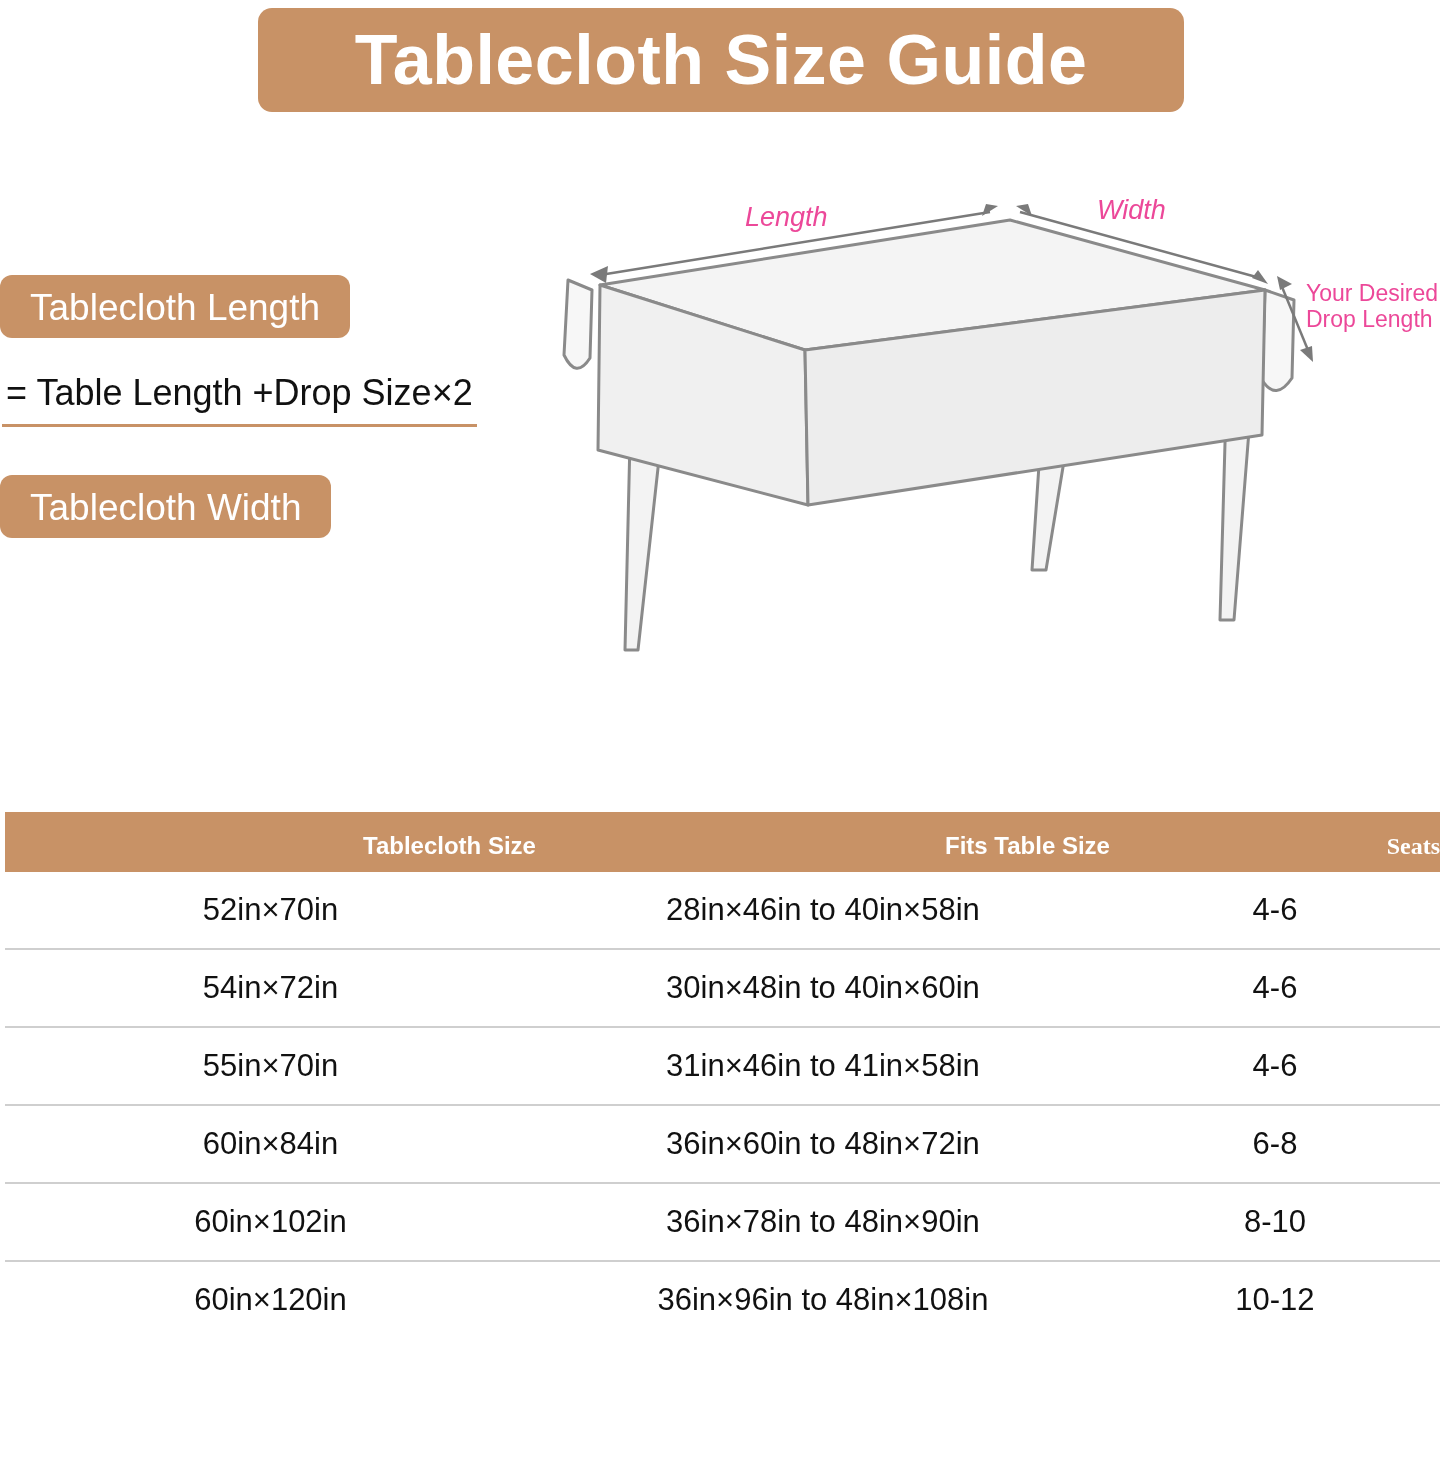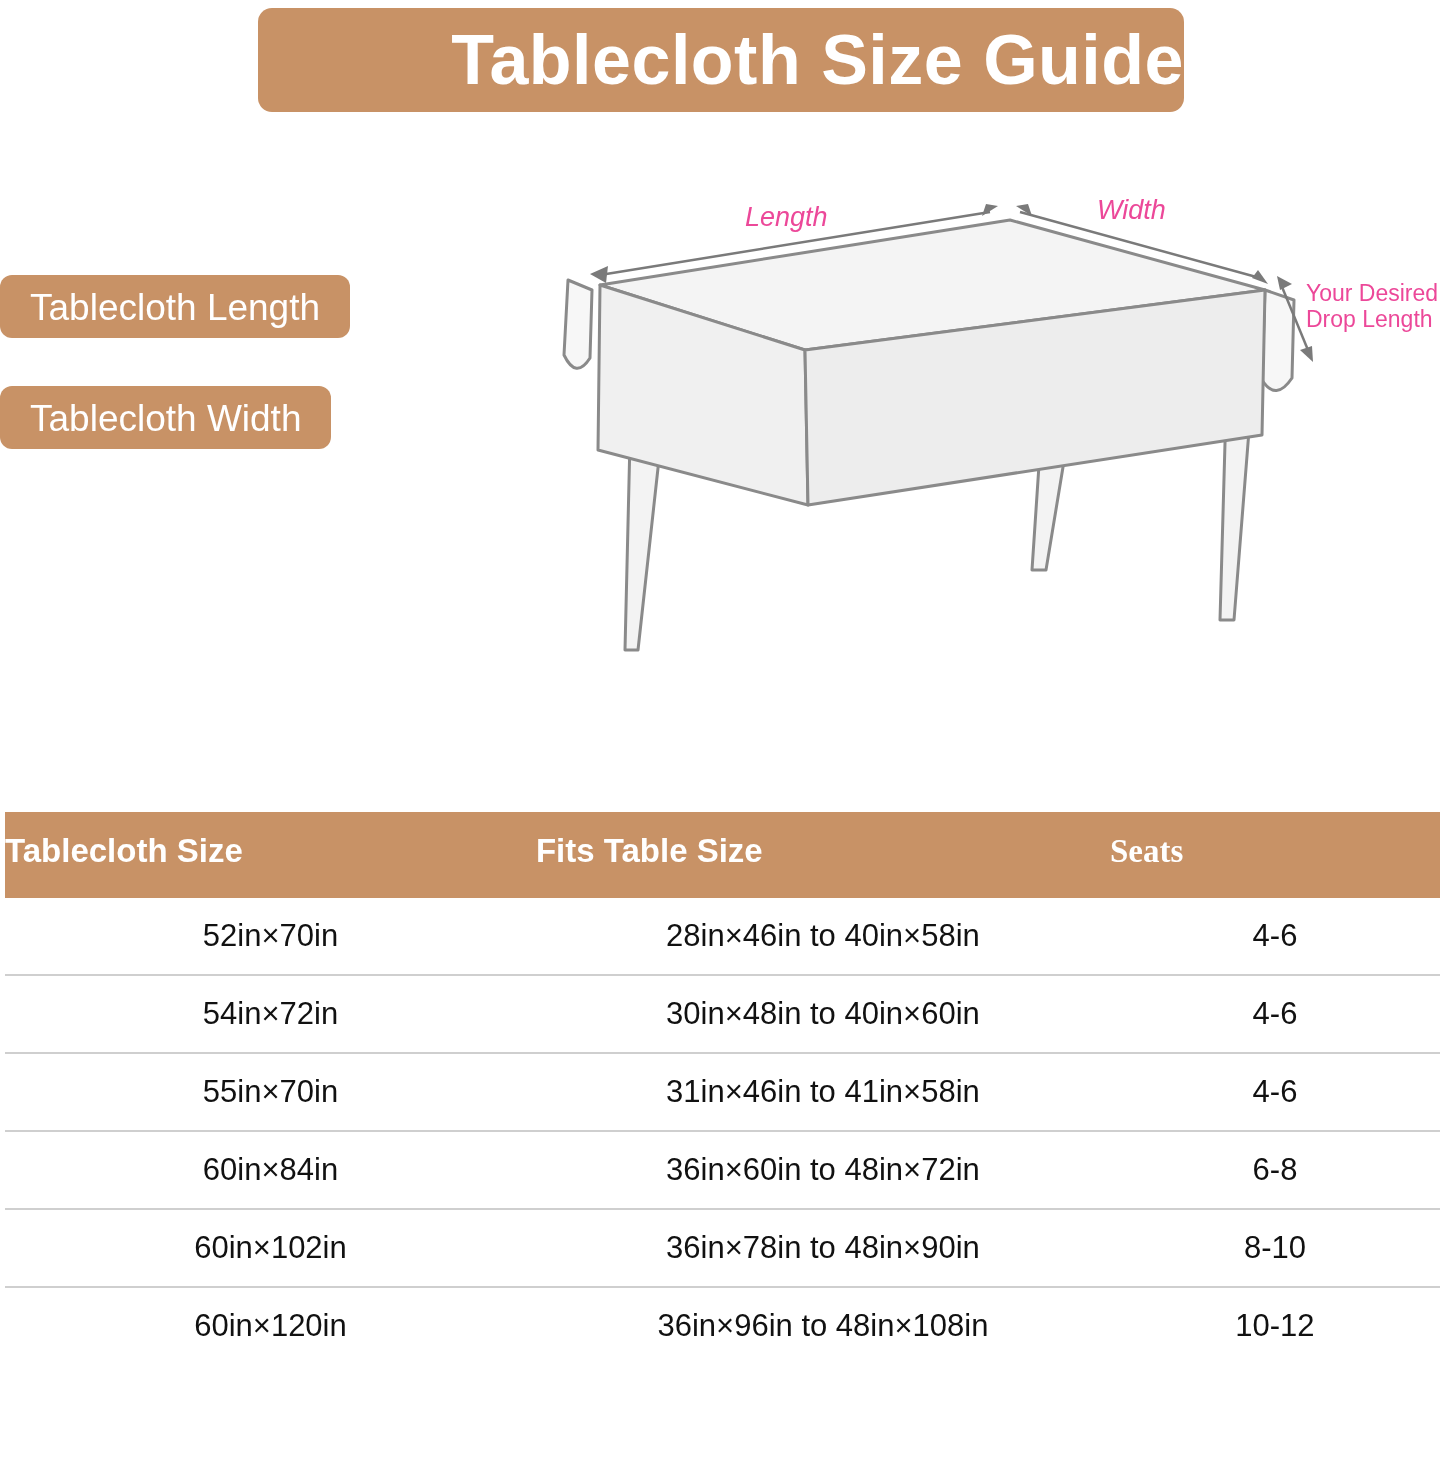--- a/index.html
+++ b/index.html
@@ -20,21 +20,21 @@
   .title-banner {
     position: absolute;
     left: 258px;
     top: 8px;
     width: 926px;
     height: 104px;
     background: #c89266;
     border-radius: 14px;
     display: flex;
     align-items: center;
-    justify-content: flex-end;
+    justify-content: center;
   }
   .title-banner .title-text {
     color: #ffffff;
     font-size: 70px;
     font-weight: bold;
     letter-spacing: 0.5px;
     line-height: 1;
   }
 
   
@@ -97,25 +97,25 @@
     position: absolute;
     left: 5px;
     top: 812px;
     width: 1435px;
     border-collapse: collapse;
     table-layout: fixed;
   }
   .size-table th {
     background: #c89266;
     color: #ffffff;
-    font-size: 33px;
+    font-size: 24px;
     font-weight: bold;
-    padding: 20px 0 28px 0;
+    padding: 20px 0 12px 0;
     border: none;
-    text-align: left;
+    text-align: right;
   }
   .size-table td {
     font-size: 31px;
     color: #111111;
     text-align: center;
     padding: 20px 0 20px 0;
     border-bottom: 2px solid #cfcfcf;
   }
   .size-table tr:last-child td {
     border-bottom: none;
@@ -127,20 +127,23 @@
 </head>
 <body>
 
 <div class="title-banner">
   <span class="title-text">Tablecloth Size Guide</span>
 </div>
 
 <div class="left-panel">
   <div class="pill-wrap">
     <span class="pill">Tablecloth Length</span>
+  </div>
+  <div>
+    <span class="formula">= Table Length +Drop Size×2</span>
   </div>
   <div class="block-gap"></div>
   <div class="pill-wrap">
     <span class="pill">Tablecloth Width</span>
   </div>
 </div>
 
 <div class="illustration">
   <svg width="925" height="640" viewBox="0 0 925 640">
     <g fill="none" stroke="#8a8a8a" stroke-width="3" stroke-linejoin="round" stroke-linecap="round">

